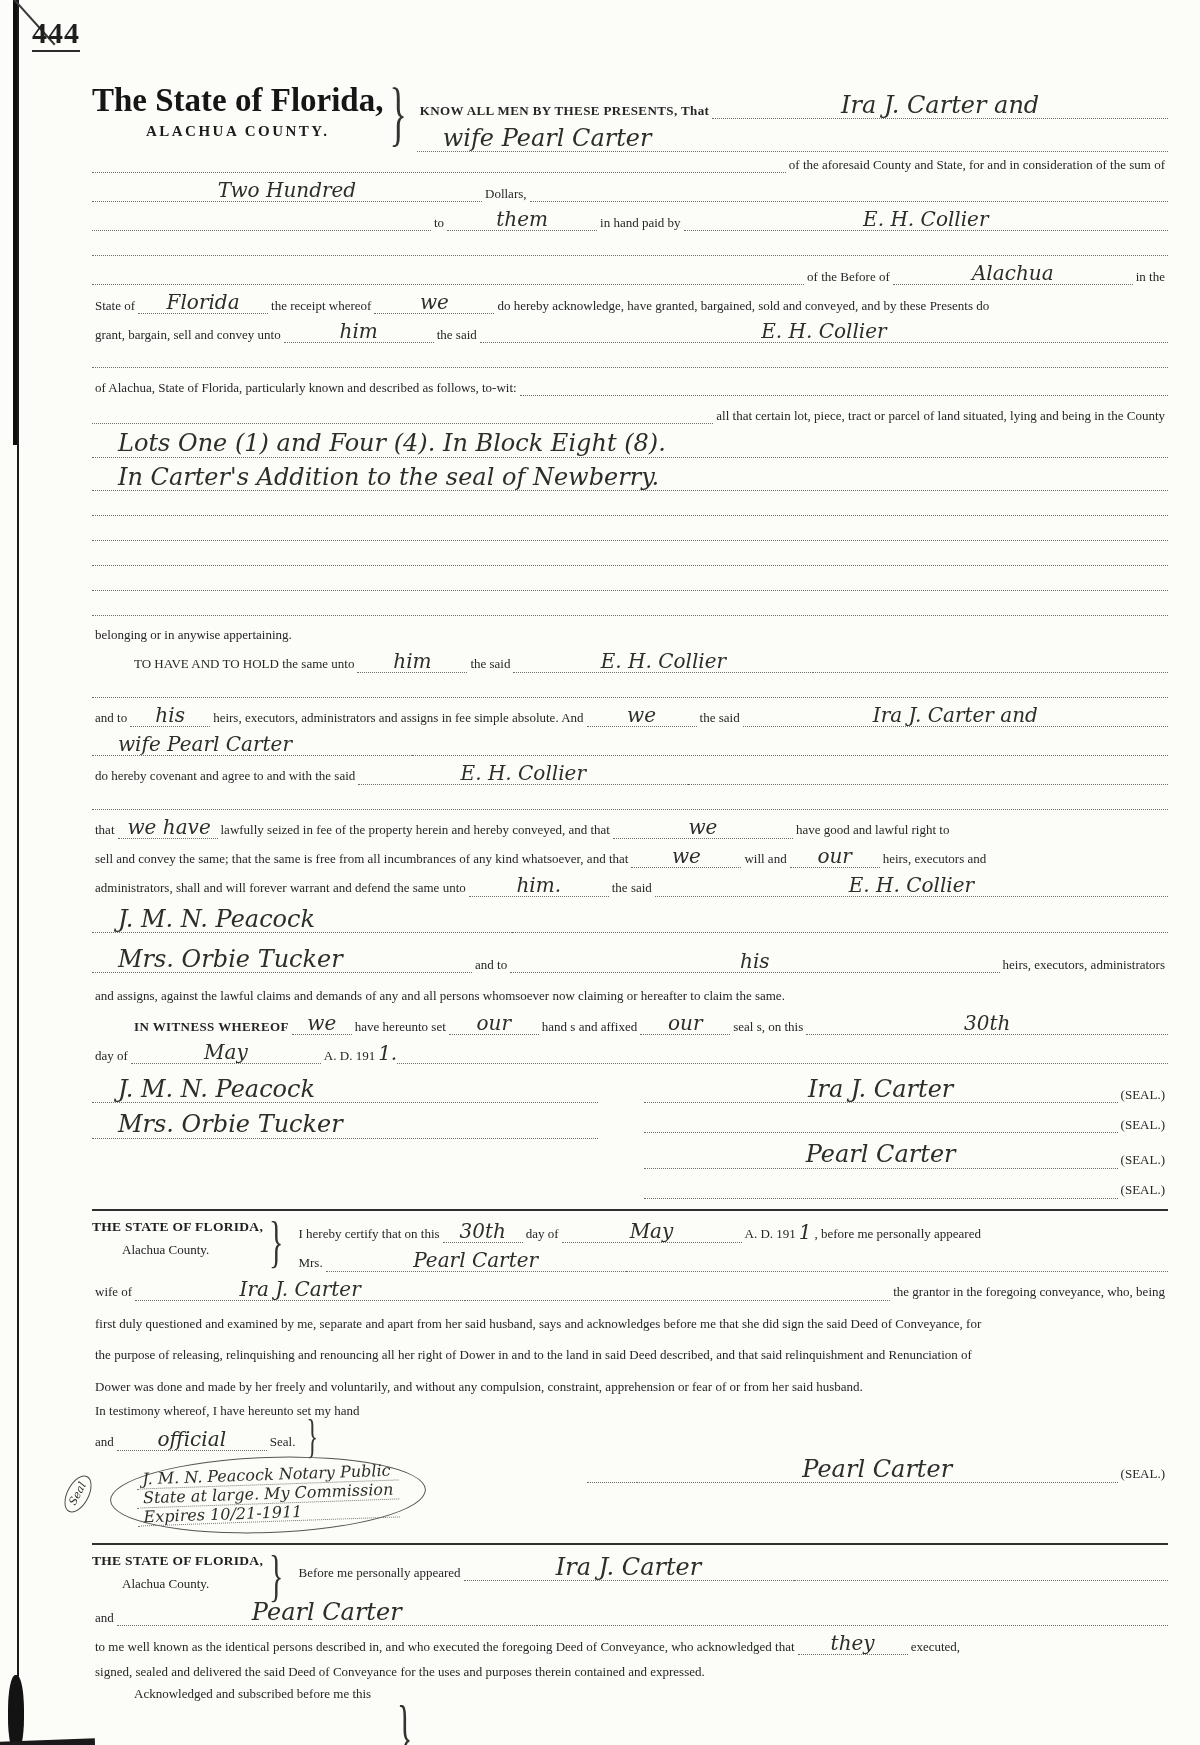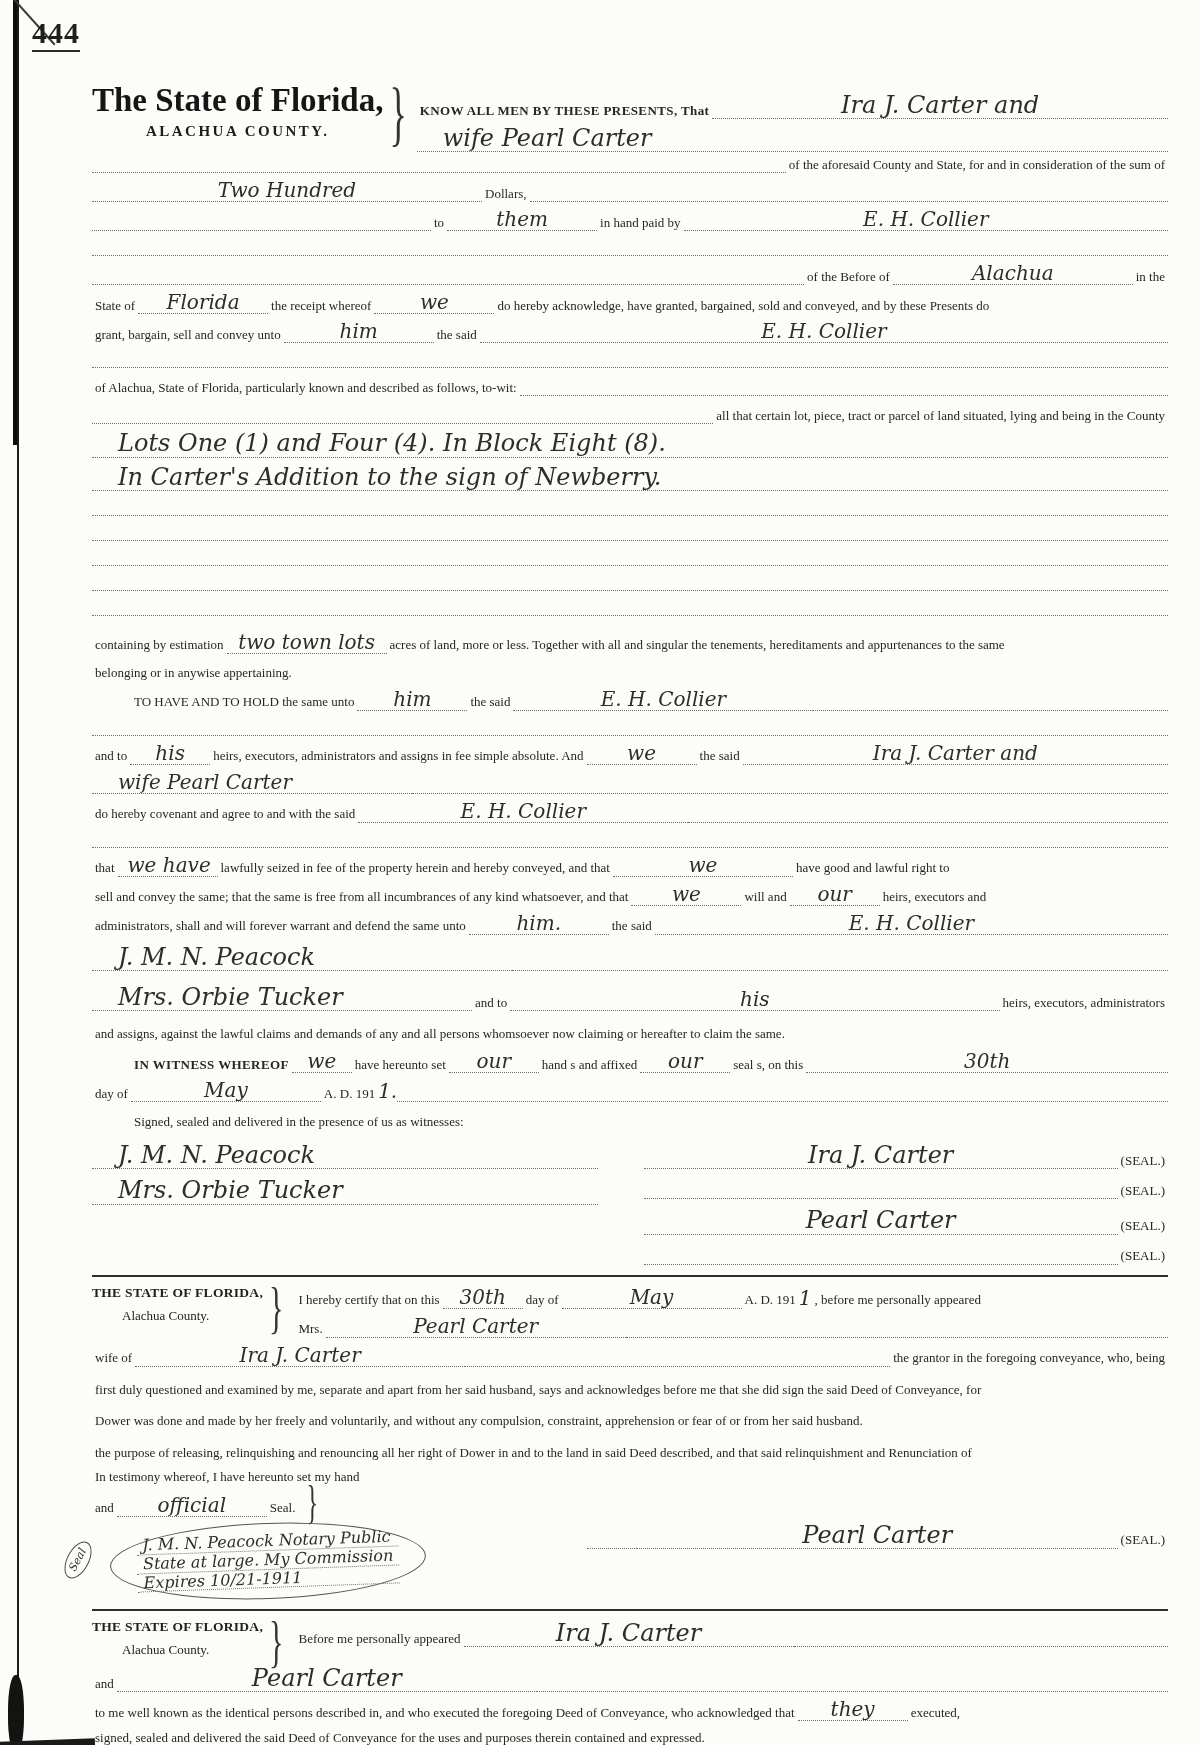--- a/index.html
+++ b/index.html
@@ -151,34 +151,29 @@
 
     <div class="line">
       <span class="dots"></span>
       <span class="p">all that certain lot, piece, tract or parcel of land situated, lying and being in the County</span>
     </div>
 
     <div class="line">
       <span class="df hw hw2 grow tl">Lots One (1) and Four (4). In Block Eight (8).</span>
     </div>
     <div class="line">
-      <span class="df hw hw2 grow tl">In Carter's Addition to the sign of Newberry.</span>
-    </div>
-
-    <div class="rule"></div>
-    <div class="rule"></div>
-    <div class="rule"></div>
-    <div class="rule"></div>
-    <div class="rule"></div>
-
-    <div class="line" style="margin-top:16px">
-      <span class="p">containing by estimation</span>
-      <span class="df hw hw1" style="width:160px">two town lots</span>
-      <span class="p">acres of land, more or less.  Together with all and singular the tenements, hereditaments and appurtenances to the same</span>
-    </div>
+      <span class="df hw hw2 grow tl">In Carter's Addition to the seal of Newberry.</span>
+    </div>
+
+    <div class="rule"></div>
+    <div class="rule"></div>
+    <div class="rule"></div>
+    <div class="rule"></div>
+    <div class="rule"></div>
+
 
     <div class="line">
       <span class="p">belonging or in anywise appertaining.</span>
     </div>
 
     <div class="line">
       <span class="p indent40">TO HAVE AND TO HOLD the same unto</span>
       <span class="df hw hw1" style="width:110px">him</span>
       <span class="p">the said</span>
       <span class="df hw hw1" style="width:300px">E. H. Collier</span>
@@ -260,23 +255,20 @@
     </div>
 
     <div class="line">
       <span class="p">day of</span>
       <span class="df hw hw1" style="width:190px">May</span>
       <span class="p">A. D. 191</span>
       <span class="hw hw1">1.</span>
       <span class="dots"></span>
     </div>
 
-    <div class="line">
-      <span class="p indent40">Signed, sealed and delivered in the presence of us as witnesses:</span>
-    </div>
 
     <div class="sig-block">
       <div class="sig-left">
         <div class="line">
           <span class="df hw hw2 grow tl">J. M. N. Peacock</span>
         </div>
         <div class="line">
           <span class="df hw hw2 grow tl">Mrs. Orbie Tucker</span>
         </div>
       </div>
@@ -329,22 +321,22 @@
 
       <div class="line">
         <span class="p">wife of</span>
         <span class="df hw hw1" style="width:330px">Ira J. Carter</span>
         <span class="dots"></span>
         <span class="p">the grantor in the foregoing conveyance, who, being</span>
       </div>
 
       <div class="para">
         <div class="p">first duly questioned and examined by me, separate and apart from her said husband, says and acknowledges before me that she did sign the said Deed of Conveyance, for</div>
+        <div class="p">the purpose of releasing, relinquishing and renouncing all her right of Dower in and to the land in said Deed described, and that said relinquishment and Renunciation of</div>
         <div class="p">Dower was done and made by her freely and voluntarily, and without any compulsion, constraint, apprehension or fear of or from her said husband.</div>
-        <div class="p">the purpose of releasing, relinquishing and renouncing all her right of Dower in and to the land in said Deed described, and that said relinquishment and Renunciation of</div>
       </div>
 
       <div class="p" style="margin-top:7px; display:block">In testimony whereof, I have hereunto set my hand</div>
 
       <div class="ack-bottom">
         <div class="ack-bottom-left">
           <div class="line" style="margin-top:0">
             <span class="p">and</span>
             <span class="df hw hw1" style="width:150px">official</span>
             <span class="p">Seal.</span>

